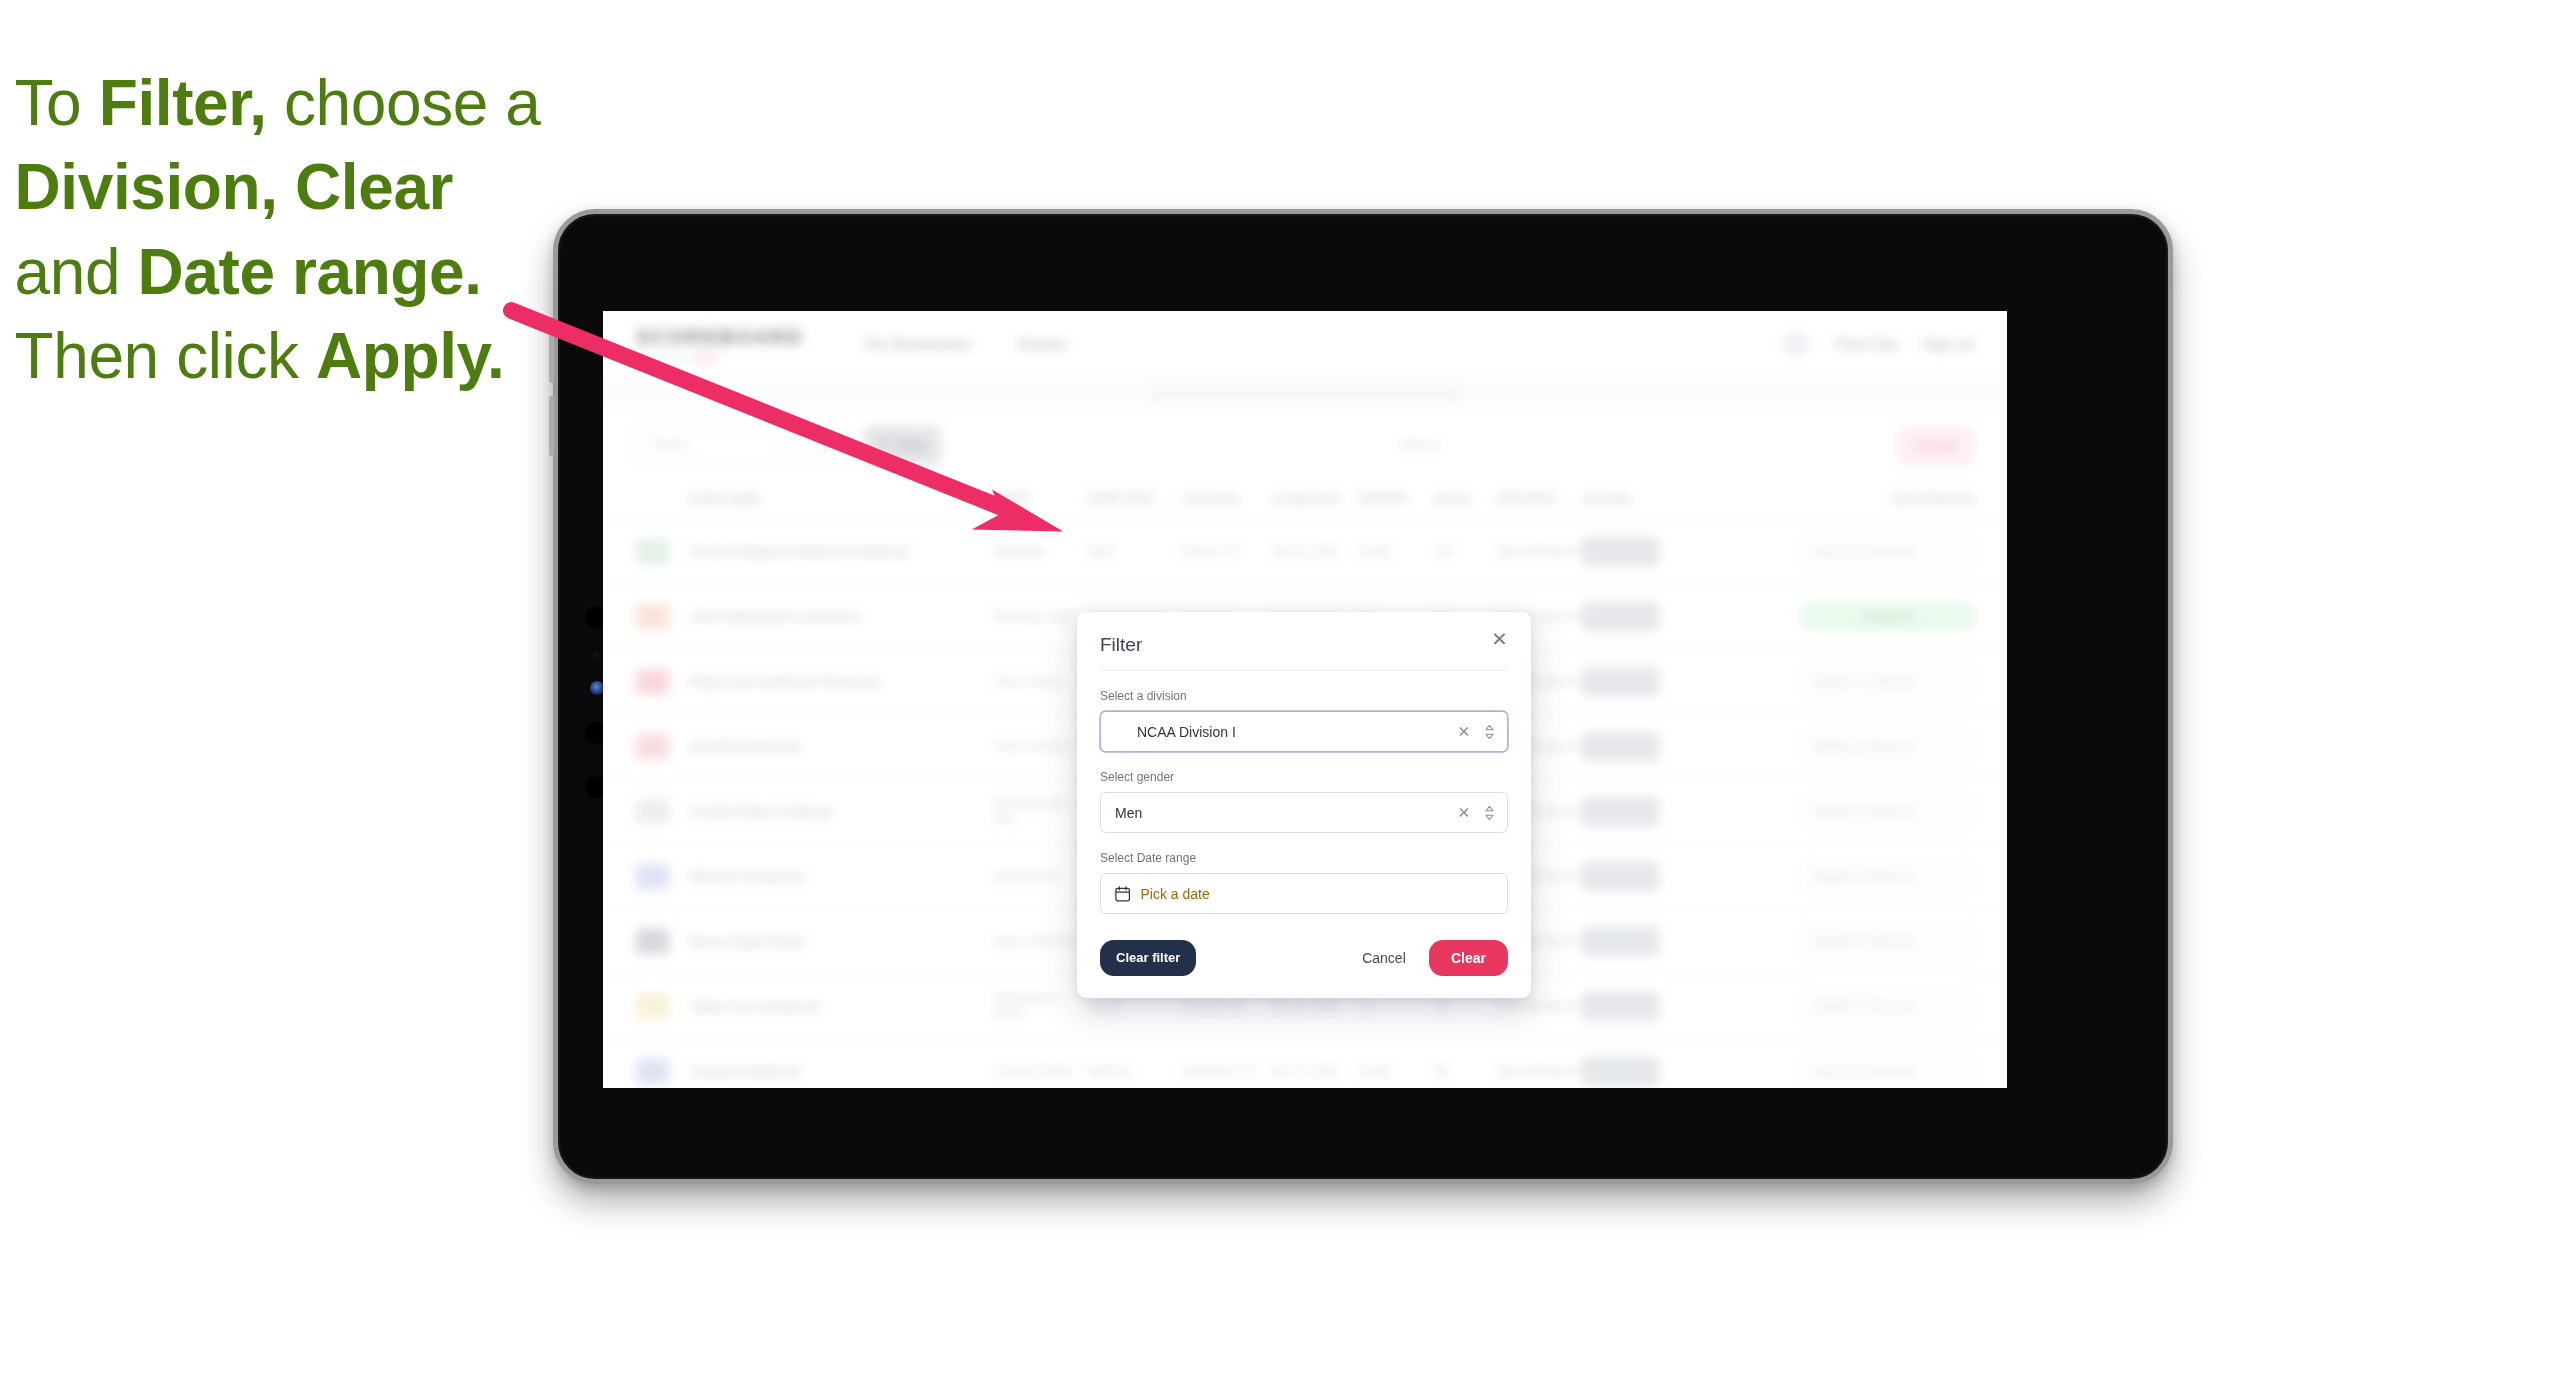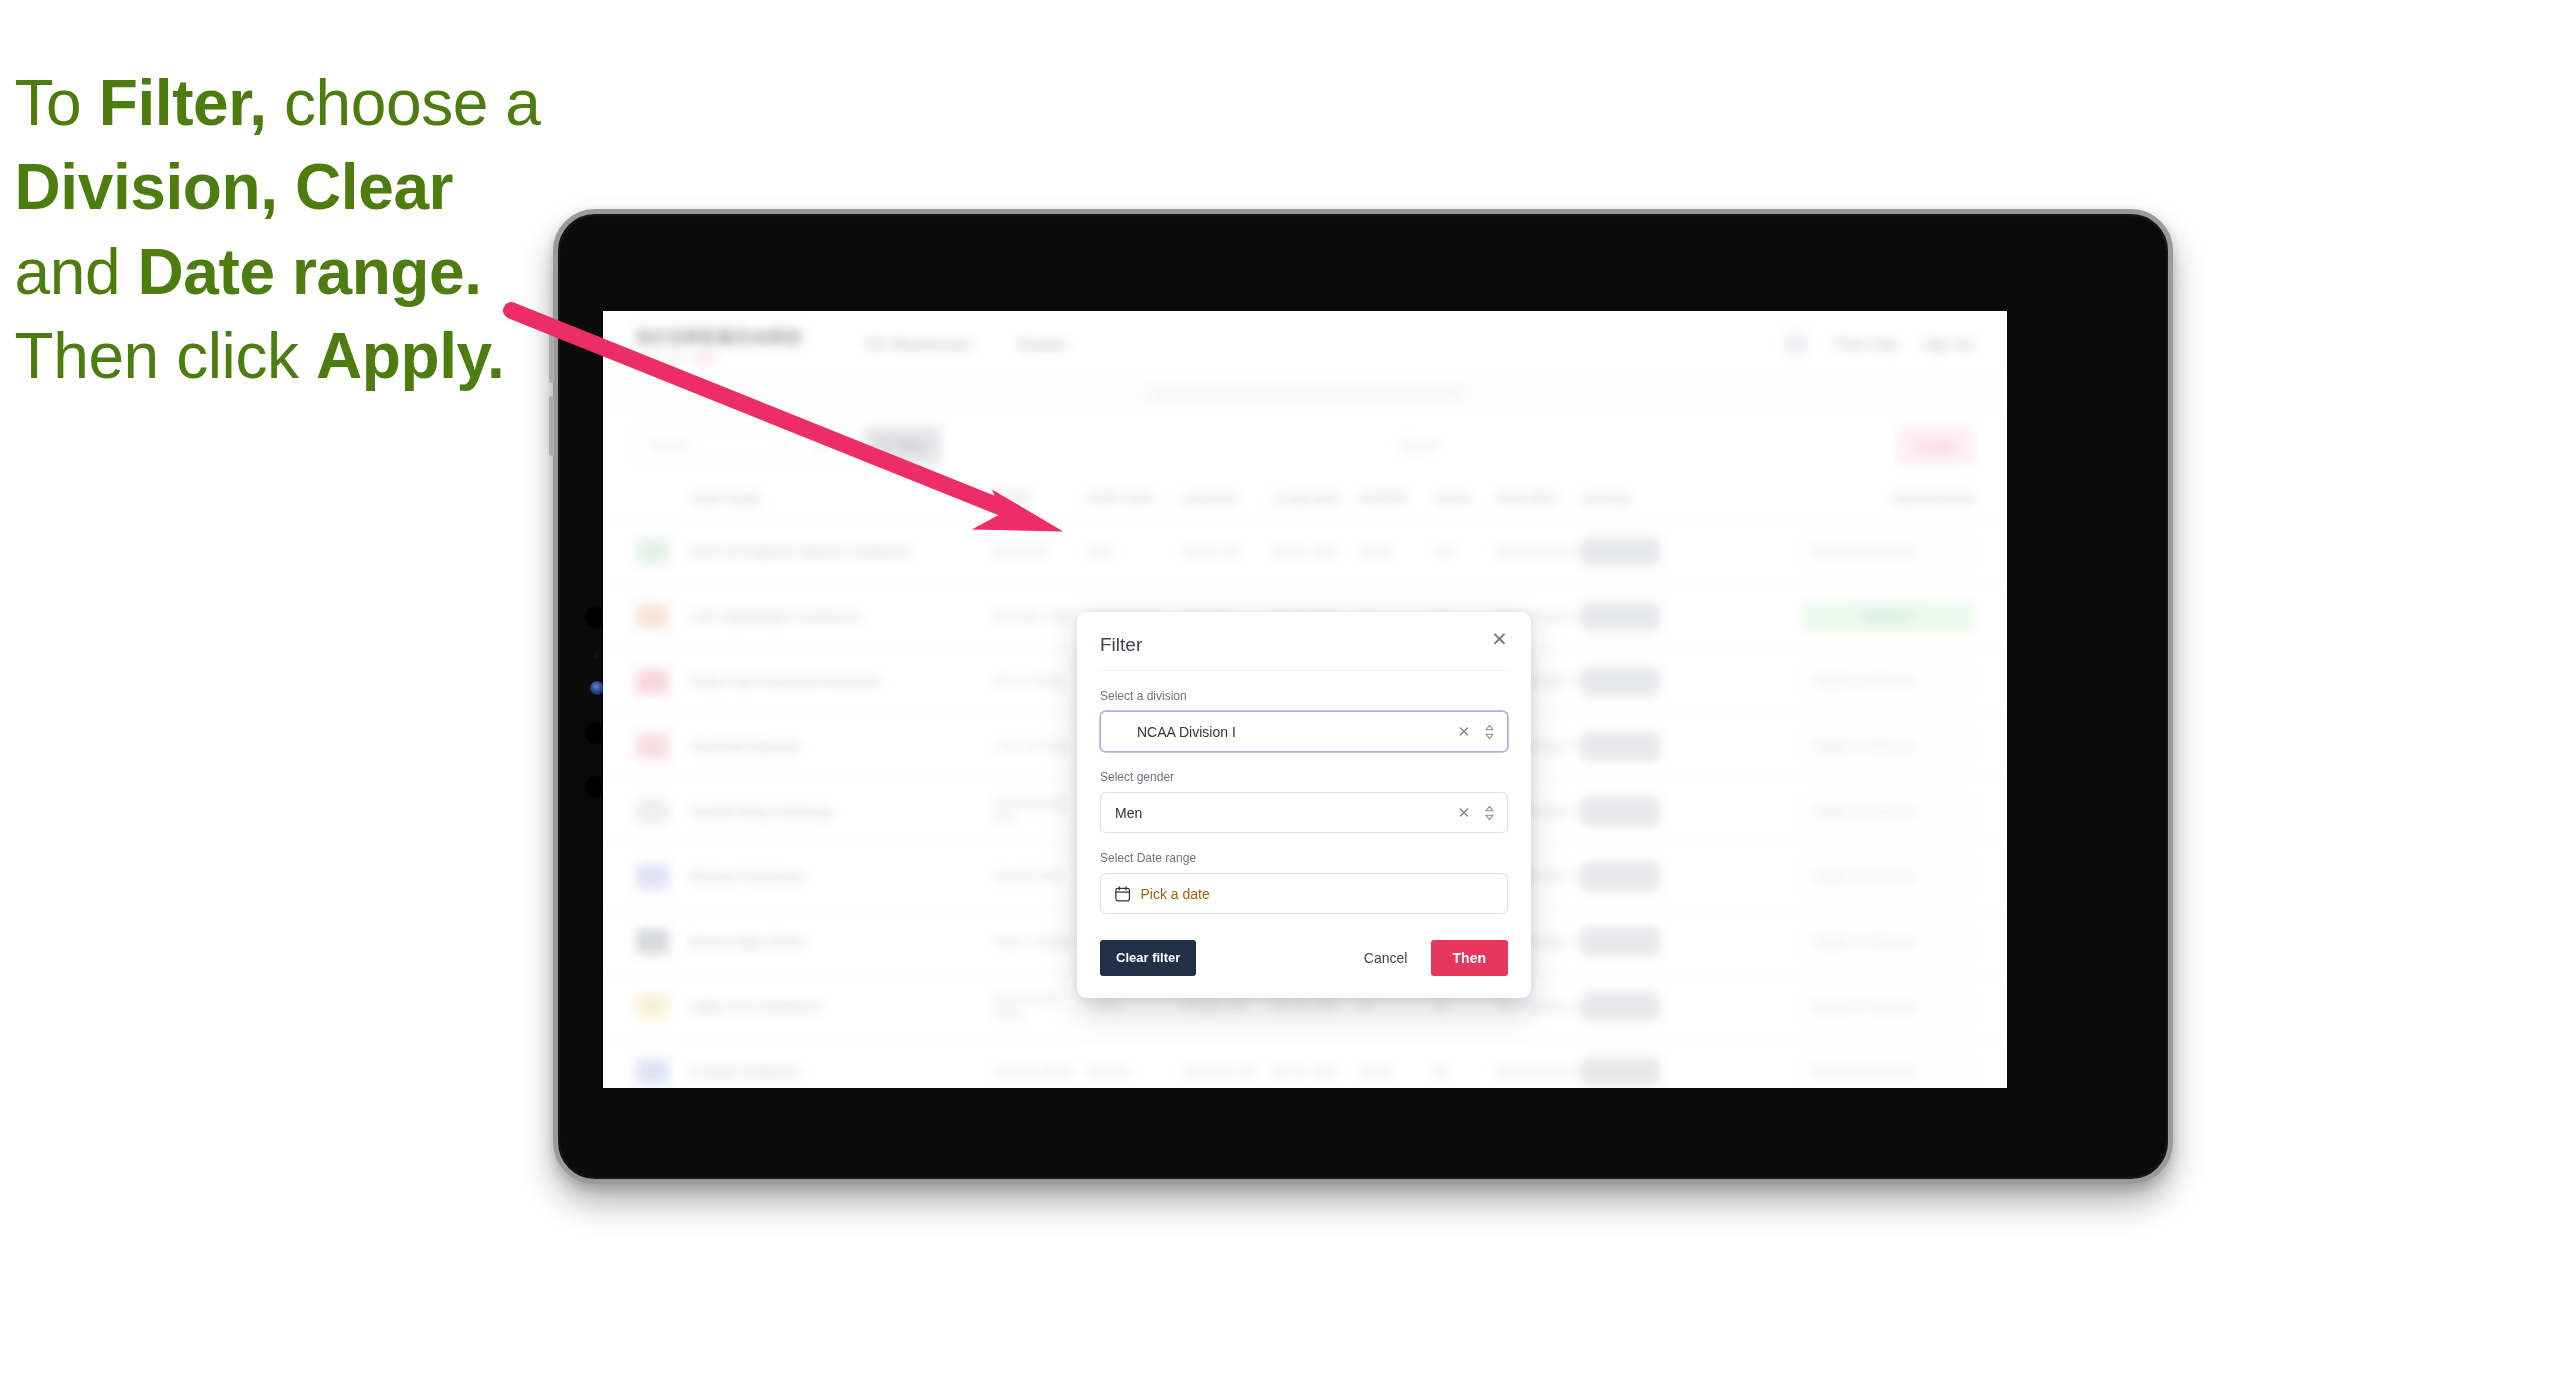--- a/index.html
+++ b/index.html
@@ -152,21 +152,21 @@
   }
   .input-box.focused { border-color:#a8b0d8; box-shadow:0 0 0 0.7px #a8b0d8;padding-left:36px; }
   .input-val { font-size:14px; color:#2f343f; }
   .input-tools { margin-left:auto; display:flex; align-items:center; gap:14px; }
   .ic-clear { font-size:15.3px; color:#8a8f99; line-height:1; cursor:pointer; }
   .ic-stepper { width:11px; height:16px; cursor:pointer; }
   .ic-cal { margin-right:10.2px; display:flex; }
   .ph { font-size:14px; color:#a16207; }
 
   #modal-actions { margin-top:25.5px; display:flex; align-items:center; }
-  .btn { border:none; border-radius:3px; font-family:"Liberation Sans",sans-serif; cursor:pointer; }
+  .btn { border:none; border-radius:14px; font-family:"Liberation Sans",sans-serif; cursor:pointer; }
   #btn-clear {
     background:#23304a; color:#fff; font-size:13px; font-weight:700;
     padding:0 16px; height:36px;
   }
   #btn-cancel {
     margin-left:auto; background:transparent; color:#424956;
     font-size:14px; padding:0 14.5px; height:36px;
   }
   #btn-apply {
     background:#e8375f; color:#fff; font-size:14px; font-weight:600;
@@ -474,21 +474,21 @@
                 <path d="M6 1.2 V5.2 M15 1.2 V5.2" stroke="#2f343f" stroke-width="1.7" stroke-linecap="round"></path>
               </svg>
             </span>
             <span class="ph">Pick a date</span>
           </div>
         </div>
 
         <div id="modal-actions">
           <button class="btn" id="btn-clear">Clear filter</button>
           <button class="btn" id="btn-cancel">Cancel</button>
-          <button class="btn" id="btn-apply">Then</button>
+          <button class="btn" id="btn-apply">Clear</button>
         </div>
       </div>
 
     </div>
   </div>
 
   <svg id="arrow" viewBox="0 0 3542 1906">
     <g>
       <path d="M703 427 L1395 705" stroke="#ed2d66" stroke-width="23" stroke-linecap="round" fill="none"></path>
       <path d="M1462 731 L1364 673 L1377 706 L1336 728 Z" fill="#ed2d66"></path>

